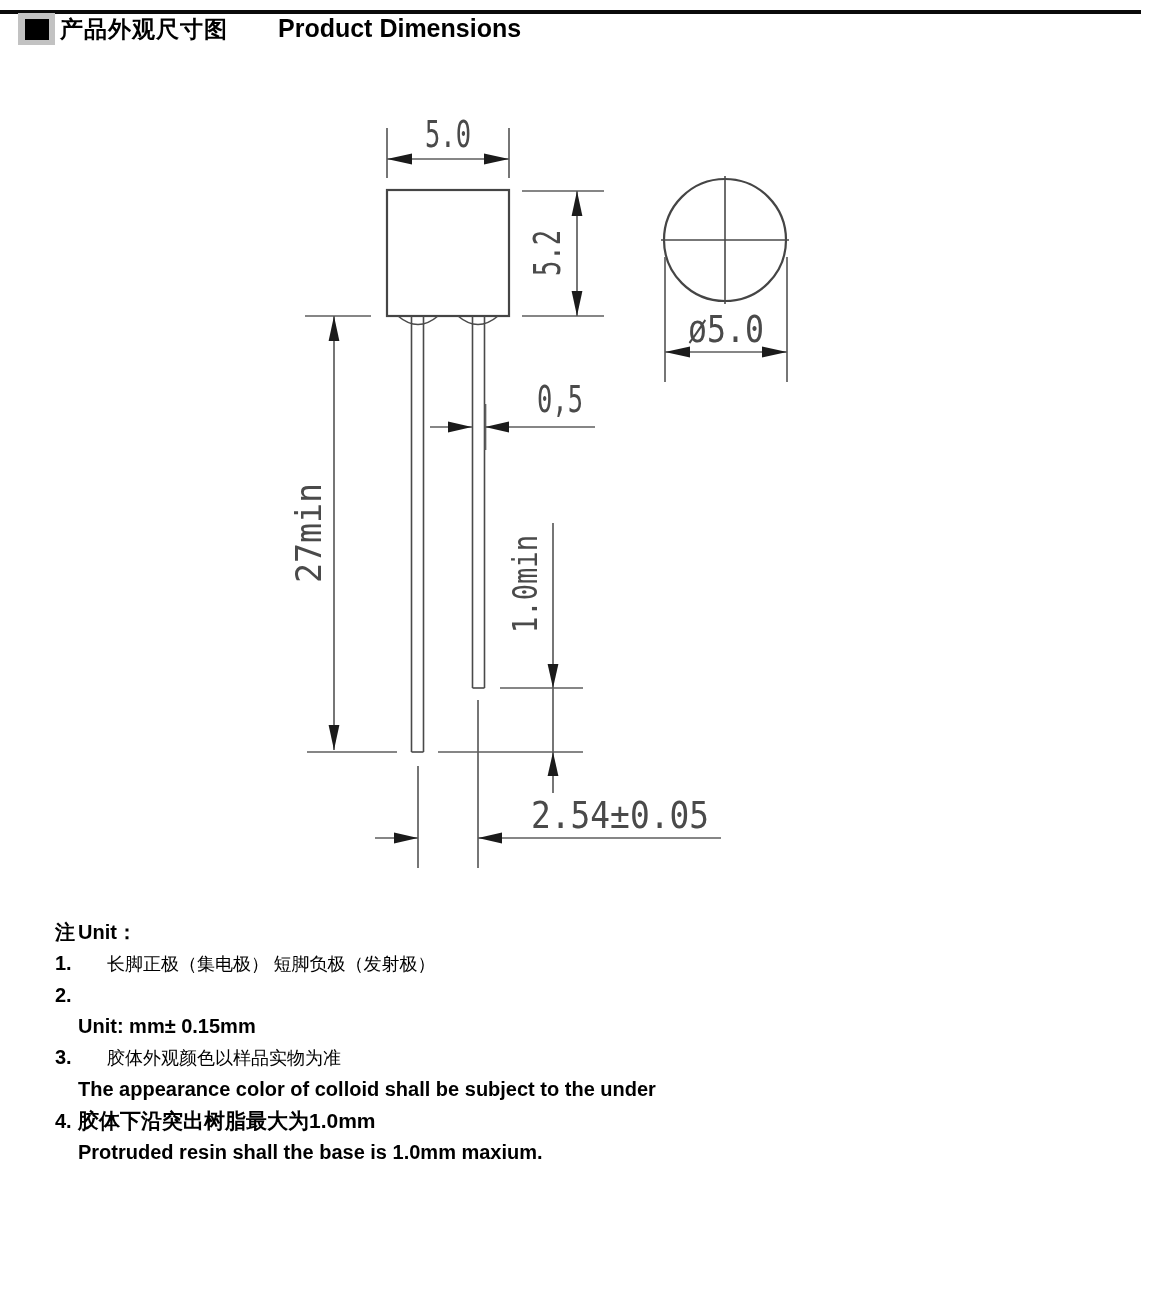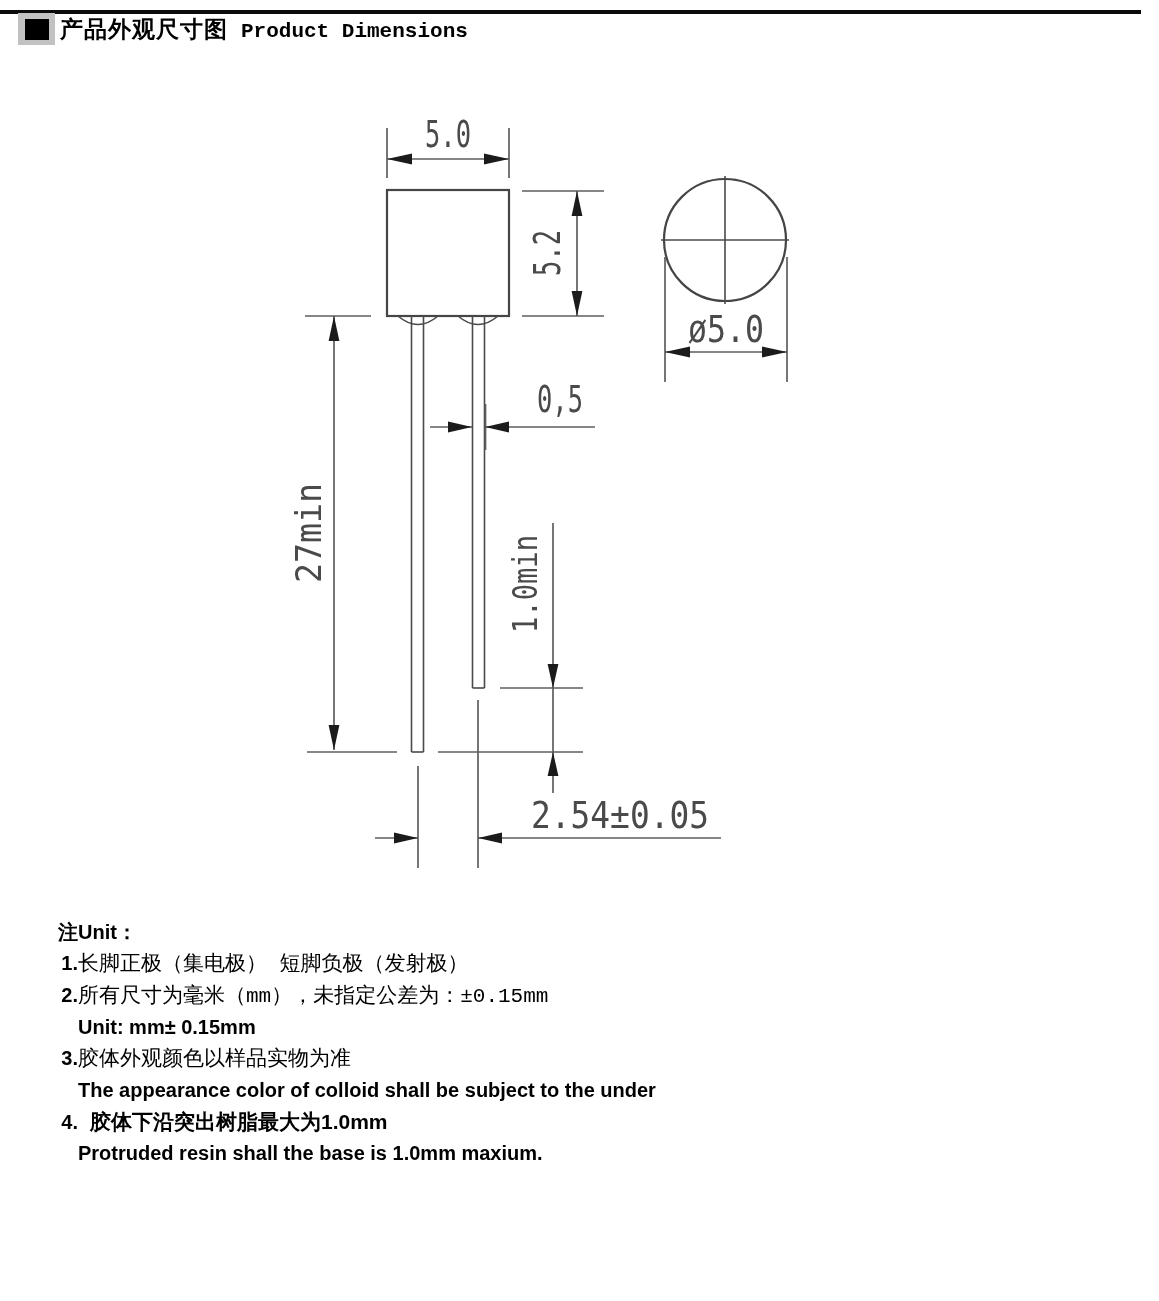--- a/index.html
+++ b/index.html
@@ -1,42 +1,42 @@
 <!DOCTYPE html>
 <html><head>
 <meta charset="utf-8">
 <style>
   html,body{margin:0;padding:0;background:#fff;}
   .page{position:relative;width:1159px;height:1301px;background:#ffffff;overflow:hidden;
-        font-family:"Liberation Sans",sans-serif;color:#000;text-align:right;}
+        font-family:"Liberation Sans",sans-serif;color:#000;}
 
   
   .topline{position:absolute;left:0;top:10px;width:1141px;height:4px;background:#0a0a0a;}
   .bullet-highlight{position:absolute;left:18px;top:13px;width:37px;height:32px;background:#c2c2c2;
         display:flex;align-items:center;justify-content:center;}
   .bullet{width:24px;height:21px;background:#000;}
   .titlebar{position:absolute;left:60px;top:14px;display:flex;gap:13px;align-items:baseline;
         font-weight:bold;white-space:nowrap;}
   .title-cn{font-size:23px;font-family:"Liberation Sans","DejaVu Sans",sans-serif;letter-spacing:1px;}
-  .title-en{font-size:21px;font-family:Liberation Mono, monospace;}
+  .title-en{font-size:25px;font-family:Liberation Sans, sans-serif;margin-left:37px;}
 
   
   .drawing{position:absolute;left:0;top:0;width:1159px;height:900px;}
   .obj{stroke:#454545;stroke-width:2.2;fill:none;}
   .obj-thin{stroke:#4a4a4a;stroke-width:1.6;fill:none;}
   .dim{stroke:#5e5e5e;stroke-width:1.7;fill:none;}
   .arw{fill:#1b1b1b;stroke:none;}
   .dimtxt{font-family:"DejaVu Sans Mono",monospace;fill:#4a4a4a;}
 
   
   .notes{position:absolute;left:55px;top:917px;width:800px;}
   .note-line{display:flex;align-items:baseline;line-height:31px;}
   .num{flex:none;width:23px;font-family:"Liberation Sans",sans-serif;font-weight:bold;font-size:20px;}
-  .cn{font-family:Liberation Mono, monospace;font-size:21px;white-space:pre-wrap;}
-  .cn-bold{font-family:"Liberation Sans","DejaVu Sans",sans-serif;font-weight:bold;font-size:21px;white-space:pre-wrap;margin-left:12px;}
+  .cn{font-family:Liberation Serif, serif;font-size:18px;white-space:pre-wrap;margin-left:29px;}
+  .cn-bold{font-family:"Liberation Sans","DejaVu Sans",sans-serif;font-weight:bold;font-size:21px;white-space:pre-wrap;}
   .en{font-family:"Liberation Sans",sans-serif;font-weight:bold;font-size:20px;white-space:pre-wrap;}
 </style>
 </head>
 <body>
 
 <div class="page">
 
   <div class="topline"></div>
   <div class="bullet-highlight">
     <div class="bullet"></div>
@@ -146,21 +146,20 @@
     <div>
       <div class="note-line">
         <span class="num">1.</span>
         <span class="cn">长脚正极（集电极） 短脚负极（发射极）</span>
       </div>
     </div>
 
     <div>
       <div class="note-line">
         <span class="num">2.</span>
-        <span class="cn">所有尺寸为毫米（mm），未指定公差为：±0.15mm</span>
       </div>
       <div class="note-line">
         <span class="num"></span>
         <span class="en">Unit: mm± 0.15mm</span>
       </div>
     </div>
 
     <div>
       <div class="note-line">
         <span class="num">3.</span>

